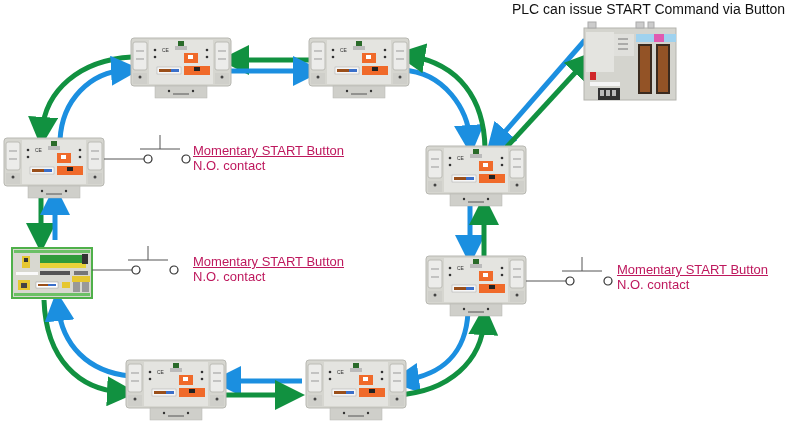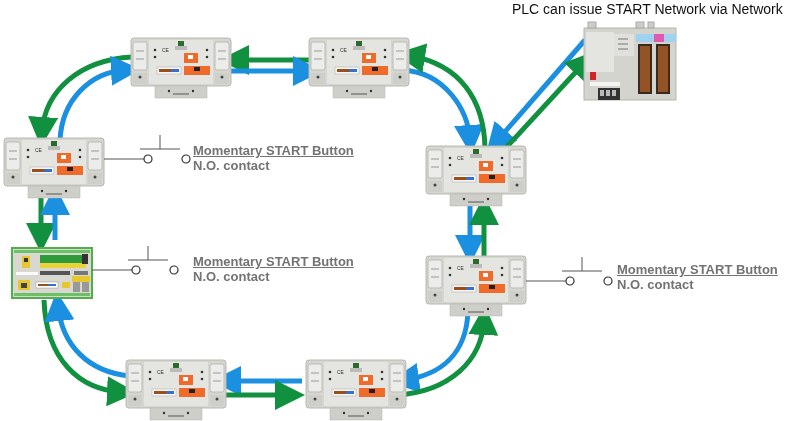--- a/index.html
+++ b/index.html
@@ -1,19 +1,19 @@
 <!DOCTYPE html>
 <html><head>
 <meta charset="utf-8">
 <style>
   html, body { margin: 0; padding: 0; background: #ffffff; }
   body { width: 801px; height: 421px; position: relative; overflow: hidden;
          font-family: "Liberation Sans", sans-serif; }
   #stage { position: absolute; left: 0; top: 0; width: 801px; height: 421px; }
-  .label { position: absolute; color: #737373; font-size: 13px; white-space: nowrap; font-weight: bold; }
+  .label { position: absolute; color: #be185d; font-size: 13px; white-space: nowrap; }
   .title { position: absolute; left: 512px; top: 1px; font-size: 14px; color: #111; white-space: nowrap; }
   .btn-title { text-decoration: underline; display: block; line-height: 15px; }
   .btn-sub { display: block; line-height: 15px; }
 </style>
 </head>
 <body>
 
 <svg id="stage" viewBox="0 0 801 421" xmlns="http://www.w3.org/2000/svg">
   <defs>
     <marker id="ah-green" markerWidth="6" markerHeight="6" refX="3" refY="3" orient="auto" markerUnits="strokeWidth">
@@ -148,21 +148,21 @@
     <rect x="16" y="68" width="4" height="6" fill="#bbb"></rect>
     <rect x="22" y="68" width="4" height="6" fill="#bbb"></rect>
     <rect x="28" y="68" width="4" height="6" fill="#bbb"></rect>
   </g>
 
   <use href="#nobutton" x="104" y="159"></use>
   <use href="#nobutton" x="92" y="270"></use>
   <use href="#nobutton" x="526" y="281"></use>
 </svg>
 
-<div class="title">PLC can issue START Network via Network</div>
+<div class="title">PLC can issue START Command via Button</div>
 
 <div class="label" style="left:193px; top:143px;">
   <span class="btn-title">Momentary START Button</span>
   <span class="btn-sub">N.O. contact</span>
 </div>
 <div class="label" style="left:193px; top:254px;">
   <span class="btn-title">Momentary START Button</span>
   <span class="btn-sub">N.O. contact</span>
 </div>
 <div class="label" style="left:617px; top:262px;">

